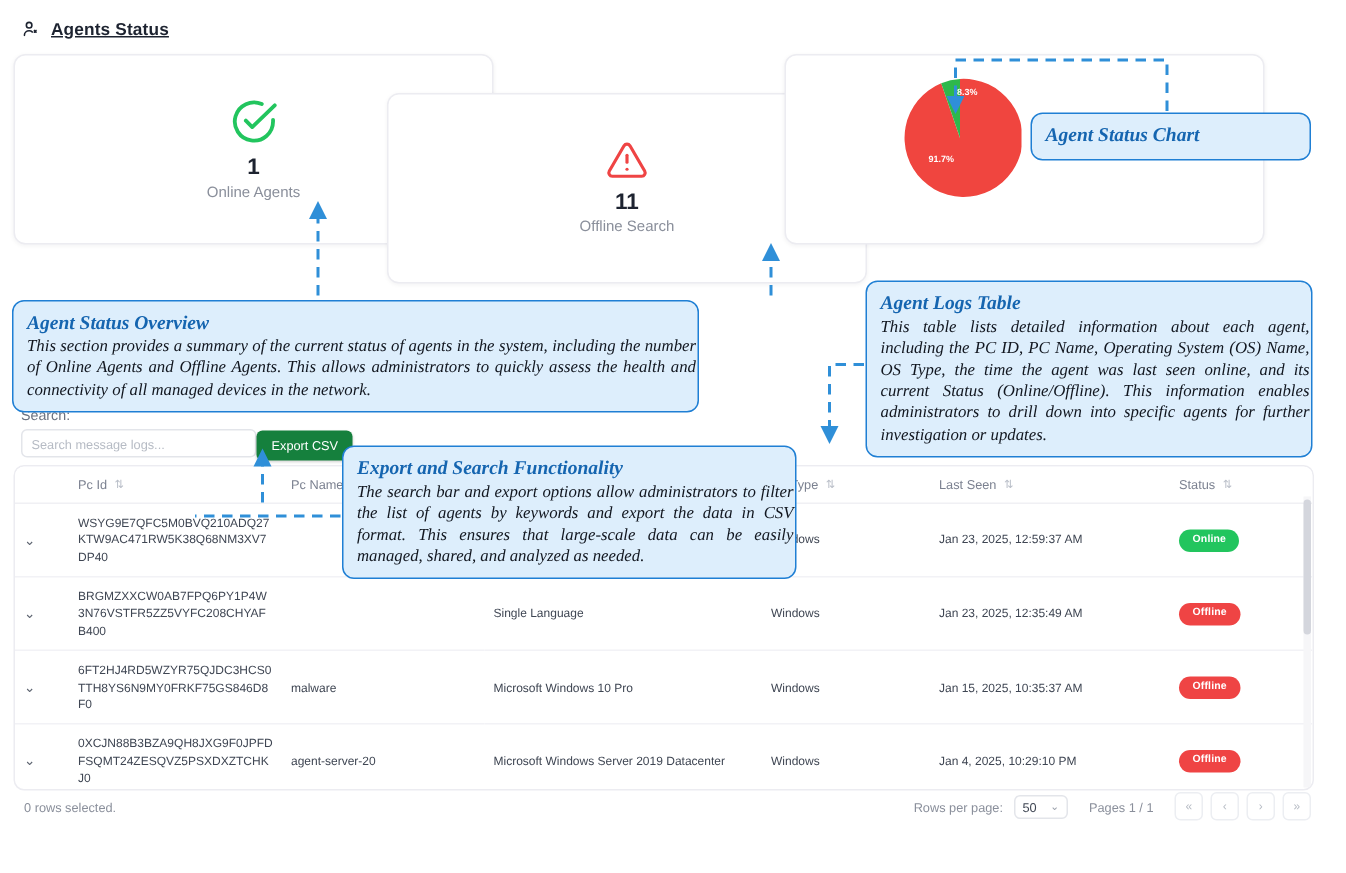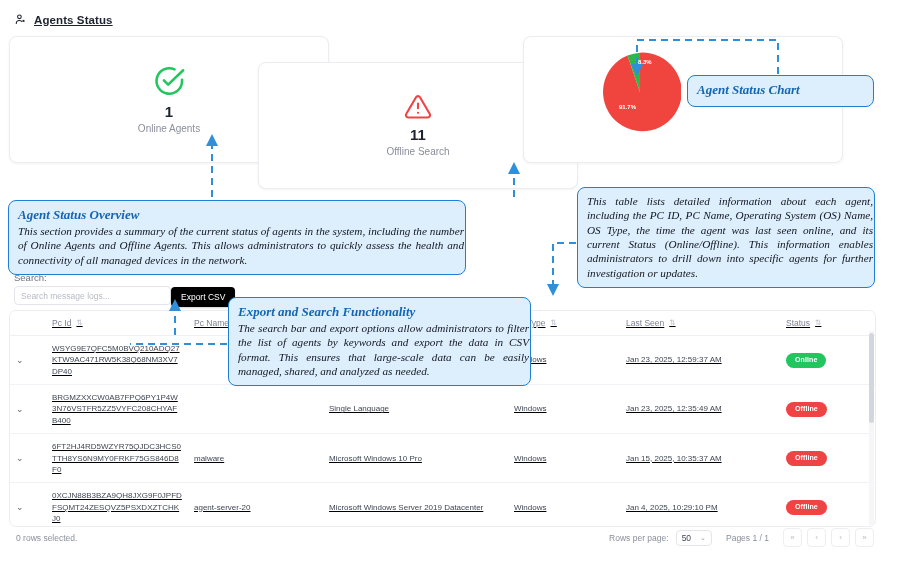--- a/index.html
+++ b/index.html
@@ -121,42 +121,41 @@
     padding: 0 6px;
     box-sizing: border-box;
   }
   .search-input::placeholder { color: #b6bbc4; }
   .export-btn {
     position: absolute;
     left: 171px;
     top: 287px;
     height: 20px;
     padding: 0 10px;
-    background: #000000;
+    background: #15803d;
     color: #ffffff;
     border: none;
     border-radius: 4px;
     font-size: 8.5px;
     font-family: "Liberation Sans", sans-serif;
     cursor: pointer;
     box-shadow: 0 1px 2px rgba(0,0,0,.18);
   }
 
   
   .table-panel {
     position: absolute;
     left: 9px;
     top: 310px;
     width: 865px;
     height: 215px;
     background: #ffffff;
     border: 1px solid #ececf1;
     border-radius: 7px;
     overflow: hidden;
-    text-decoration: underline;
   }
   table.agents {
     width: 100%;
     border-collapse: collapse;
     table-layout: fixed;
   }
   table.agents th {
     font-size: 8.5px;
     font-weight: normal;
     color: #7b8190;
@@ -498,20 +497,21 @@
   </svg>
 
   <div class="callout callout-overview">
     <h4>Agent Status Overview</h4>
     <p>This section provides a summary of the current status of agents in the system, including the number of Online Agents and Offline Agents. This allows administrators to quickly assess the health and connectivity of all managed devices in the network.</p>
   </div>
   <div class="callout callout-chart">
     <h4>Agent Status Chart</h4>
   </div>
   <div class="callout callout-logs">
+    <h4>Agent Logs Table</h4>
     <p>This table lists detailed information about each agent, including the PC ID, PC Name, Operating System (OS) Name, OS Type, the time the agent was last seen online, and its current Status (Online/Offline). This information enables administrators to drill down into specific agents for further investigation or updates.</p>
   </div>
   <div class="callout callout-export">
     <h4>Export and Search Functionality</h4>
     <p>The search bar and export options allow administrators to filter the list of agents by keywords and export the data in CSV format. This ensures that large-scale data can be easily managed, shared, and analyzed as needed.</p>
   </div>
 
 </div>
 
 </body></html>

